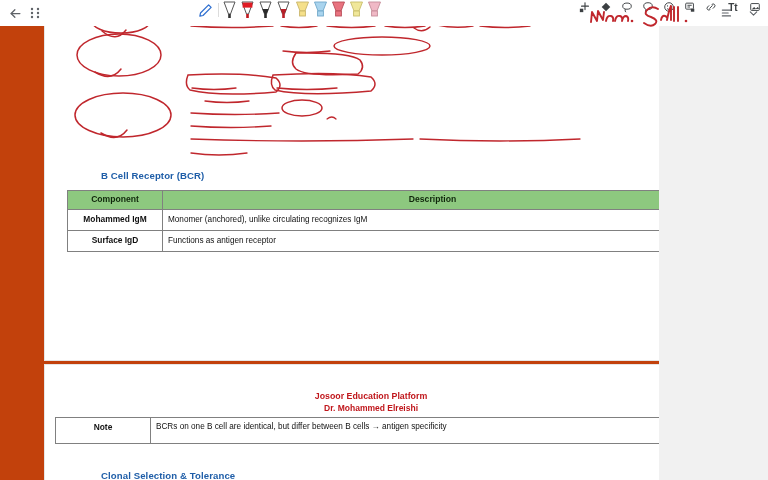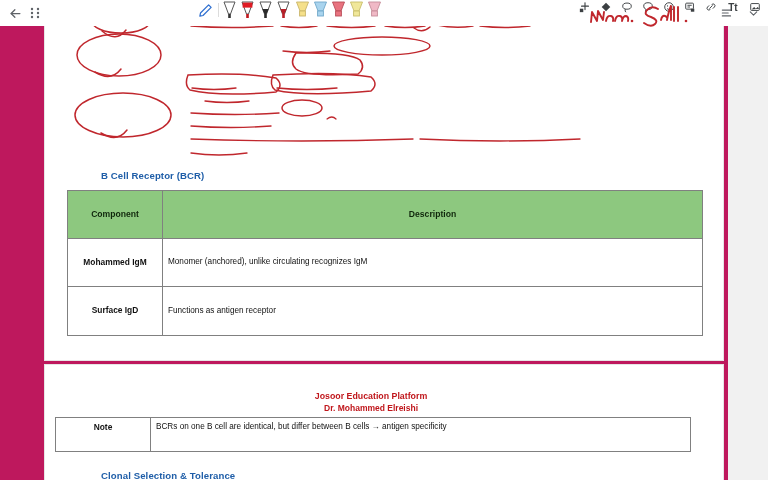--- a/index.html
+++ b/index.html
@@ -50,22 +50,22 @@
   #tool-right {
     position: absolute; left: 578px; top: 0; height: 22px;
     display: flex; gap: 7px;
     z-index: 60;
   }
   .t2 { width: 14px; height: 14px; color: #3c4043; cursor: pointer; display:flex; align-items:center; justify-content:center;}
 
   
   #doc {
     position: absolute; left: 0; top: 0;
-    width: 728px; height: 480px;
-    background: #be185d;
+    width: 659px; height: 480px;
+    background: #c2410c;
     overflow: hidden;
   }
   .page {
     position: absolute;
     left: 45px; width: 678px;
     background: #ffffff;
     box-shadow: 0 0 0 1px #e6e6e6;
   }
   #page1 { top: -130px; height: 490px; }
   #page2 { top: 365px; height: 250px; }
@@ -73,21 +73,21 @@
   .pg-inner { position: relative; width: 100%; height: 100%; }
 
   
   table.t {
     border-collapse: collapse;
     table-layout: fixed;
     font-family: "Liberation Sans", sans-serif;
   }
   table.t td, table.t th {
     border: 1px solid #808080;
-    padding: 18px 5px;
+    padding: 3px 5px;
     vertical-align: middle;
     font-size: 8.2px;
     line-height: 1.32;
     color: #111;
   }
 
   
   #tbl-overview {
     position: absolute; left: 20px; top: 0px; width: 638px;
   }

